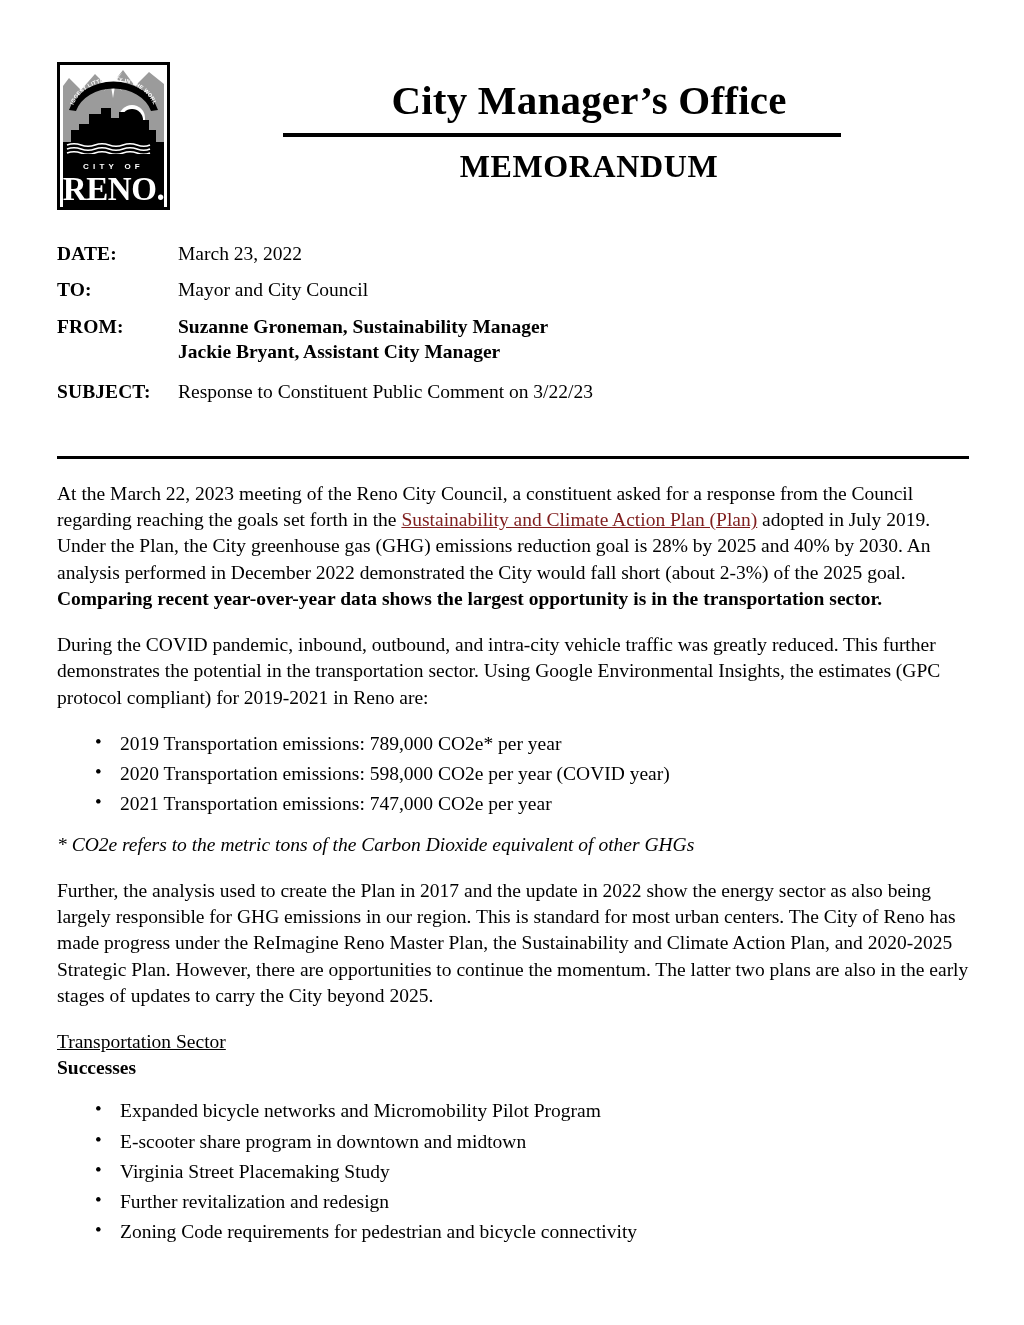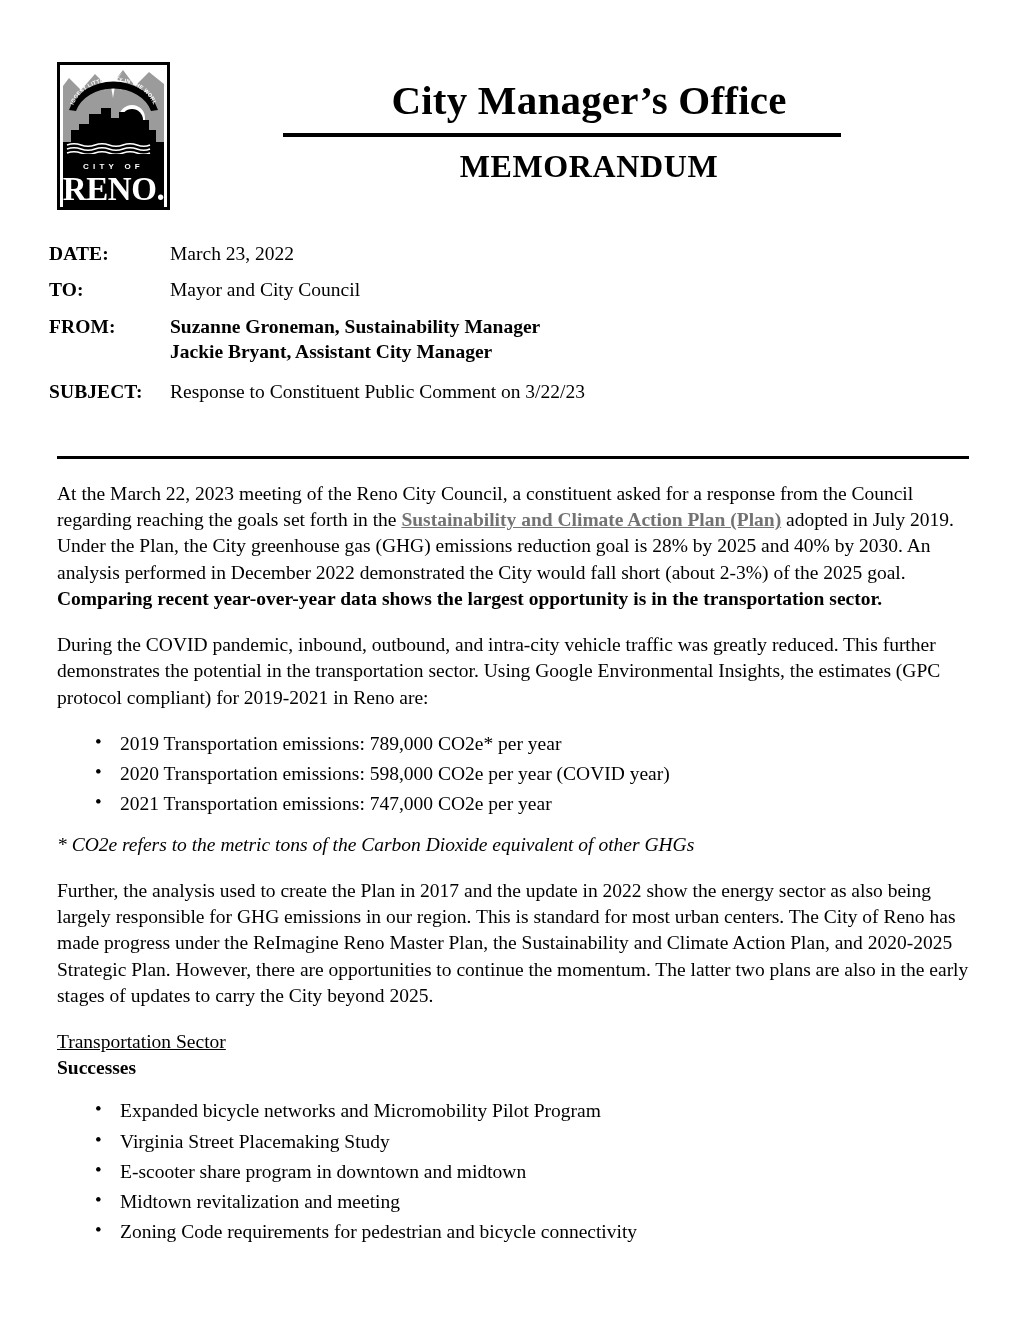--- a/index.html
+++ b/index.html
@@ -63,21 +63,21 @@
     font-size: 32px;
     font-weight: bold;
     letter-spacing: 0.6px;
     margin: 11px 0 0 0;
     padding-left: 8px;
   }
 
   
   .fields {
     position: absolute;
-    left: 49px;
+    left: 57px;
     top: 241px;
     width: 912px;
   }
   .field-row {
     display: flex;
     align-items: flex-start;
     margin-bottom: 13px;
     font-size: 19.5px;
     line-height: 1.30;
   }
@@ -113,23 +113,22 @@
   p.para {
     margin: 0 0 20px 0;
     text-align: left;
   }
   p.para.tight-after { margin-bottom: 19px; }
 
   .bold { font-weight: bold; }
   .ital { font-style: italic; }
 
   a.doc-link {
-    color: #737373;
+    color: #7f1d1d;
     text-decoration: underline;
-    font-weight: bold;
   }
 
   ul.bullets {
     list-style: none;
     margin: 0 0 14px 0;
     padding: 0;
   }
   ul.bullets li {
     position: relative;
     padding-left: 63px;
@@ -265,21 +264,21 @@
 
     <p class="para note-line ital">* CO2e refers to the metric tons of the Carbon Dioxide equivalent of other GHGs</p>
 
     <p class="para">Further, the analysis used to create the Plan in 2017 and the update in 2022 show the energy sector as also being largely responsible for GHG emissions in our region. This is standard for most urban centers. The City of Reno has made progress under the ReImagine Reno Master Plan, the Sustainability and Climate Action Plan, and 2020-2025 Strategic Plan. However, there are opportunities to continue the momentum. The latter two plans are also in the early stages of updates to carry the City beyond 2025.</p>
 
     <p class="section-head underlined">Transportation Sector</p>
     <p class="section-head bolded">Successes</p>
 
     <ul class="bullets successes">
       <li>Expanded bicycle networks and Micromobility Pilot Program</li>
+      <li>E-scooter share program in downtown and midtown</li>
       <li>Virginia Street Placemaking Study</li>
-      <li>E-scooter share program in downtown and midtown</li>
-      <li>Midtown revitalization and meeting</li>
+      <li>Further revitalization and redesign</li>
       <li>Zoning Code requirements for pedestrian and bicycle connectivity</li>
     </ul>
 
   </div>
 
 </div>
 
 </body></html>

